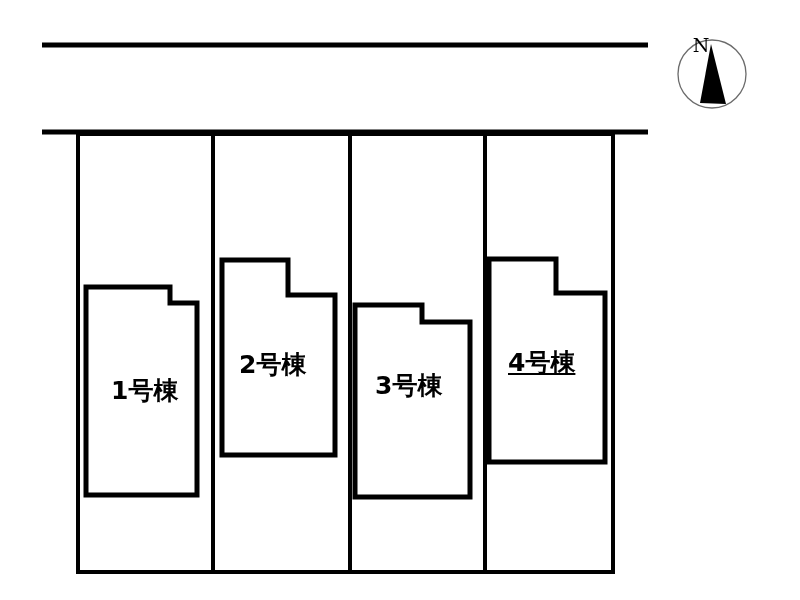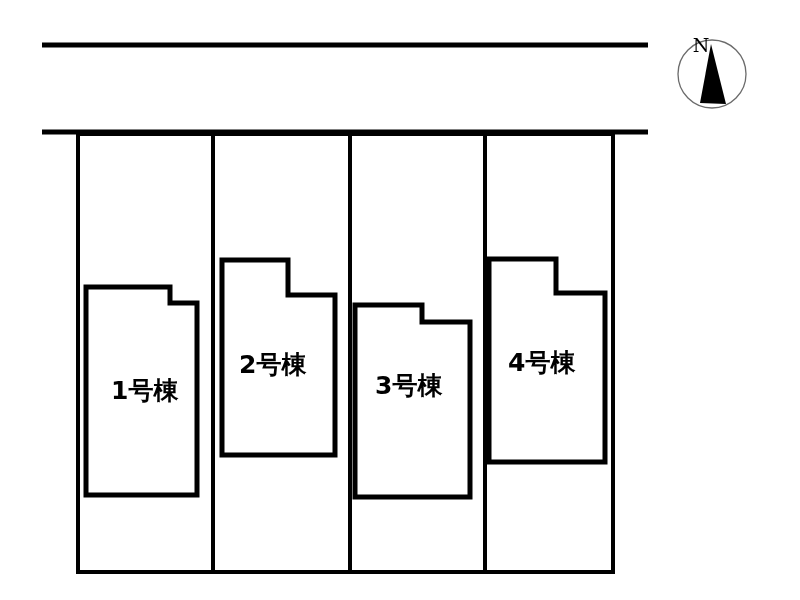--- a/index.html
+++ b/index.html
@@ -102,15 +102,15 @@
       <circle class="compass-circle" cx="712" cy="74" r="34"></circle>
       <polygon class="compass-needle" points="711,44 726,104 700,103"></polygon>
       <text class="compass-label" x="701" y="52" text-anchor="middle">N</text>
     </g>
 
   </svg>
 
   <div class="building-label" style="left:111px; top:378px;">1号棟</div>
   <div class="building-label" style="left:239px; top:352px;">2号棟</div>
   <div class="building-label" style="left:375px; top:373px;">3号棟</div>
-  <div class="building-label" style="left:508px; top:350px;">4号棟</div>
+  <div class="building-label" style="left:508px; top:350px;text-decoration:underline;">4号棟</div>
 
 </div>
 
 </body></html>

